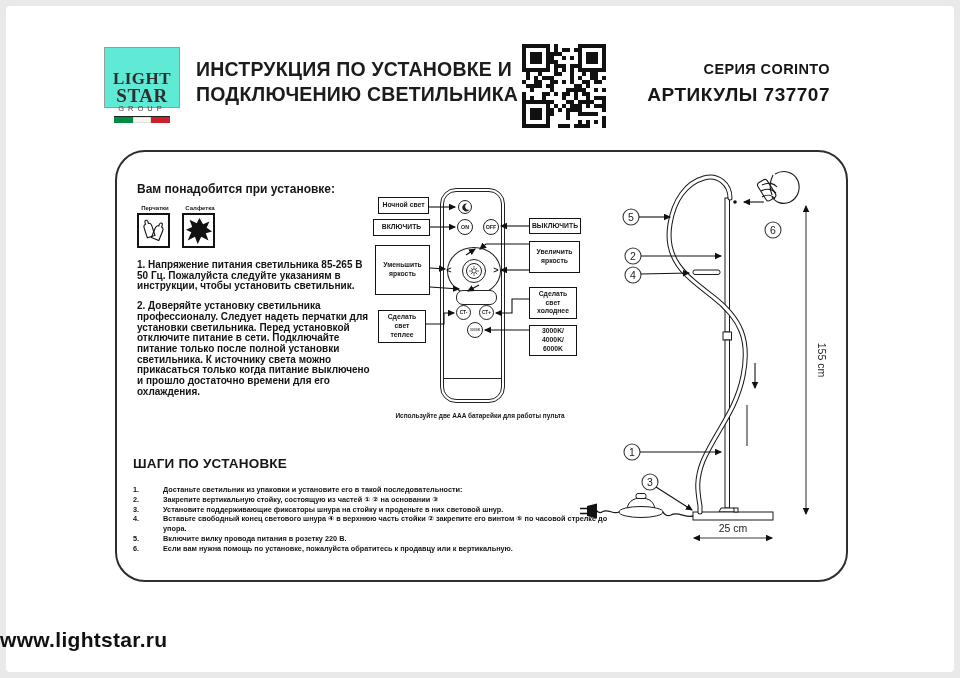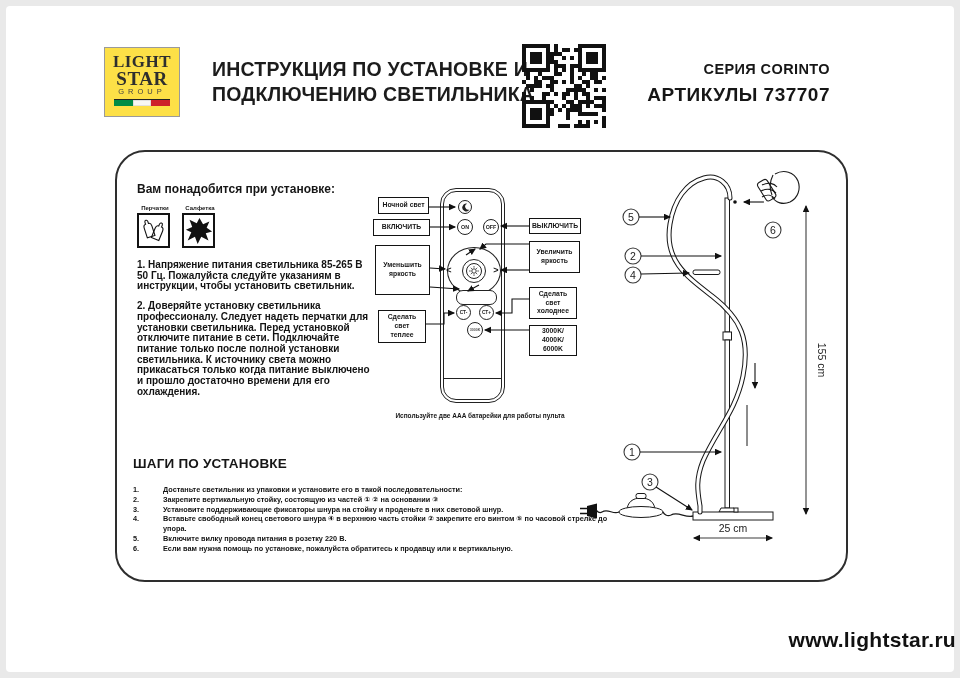--- a/index.html
+++ b/index.html
@@ -2,34 +2,34 @@
 <html><head>
 <meta charset="utf-8">
 <style>
   html,body{margin:0;padding:0}
   body{background:#e7e7e7;font-family:"Liberation Sans","DejaVu Sans",sans-serif;color:#161616}
   .canvas{position:relative;width:960px;height:678px;overflow:hidden;background:#e9e9e9}
   .page{position:absolute;inset:6px;background:#fff;border-radius:4px}
   .abs{position:absolute}
 
   
-  .logo{left:104px;top:47px;width:76px;height:70px;border:1px solid #9a9a9a;box-sizing:border-box;
-        text-align:center;padding-top:5px;background:#fde047}
+  .logo{left:104px;top:47px;width:76px;height:61px;border:1px solid #9a9a9a;box-sizing:border-box;
+        text-align:center;padding-top:22px;background:#5eead4}
   .logo .l1,.logo .l2{font-family:"Liberation Serif","DejaVu Serif",serif;font-weight:700;color:#2e2e2e;
         line-height:17px;letter-spacing:.5px}
   .logo .l1{font-size:17px}
   .logo .l2{font-size:19px}
   .logo .l3{font-size:7.5px;letter-spacing:4px;color:#444;margin-top:0}
   .flag{display:flex;height:6px;margin:3px 9px 0;border-top:1.5px solid #222}
   .flag i{flex:1}
   .flag .g{background:#008C45}
   .flag .w{background:#f7f7f2;box-shadow:inset 0 0 0 .5px #ccc}
   .flag .r{background:#CD212A}
 
-  .title{left:212px;top:57px;font-size:19.5px;font-weight:700;line-height:24.5px;letter-spacing:.2px;color:#1c1c1c}
+  .title{left:196px;top:57px;font-size:19.5px;font-weight:700;line-height:24.5px;letter-spacing:.2px;color:#1c1c1c}
   .qr{left:520px;top:42px;width:88px;height:88px}
   .series-block{left:630px;top:61px;width:200px;text-align:right}
   .series{font-size:14.5px;font-weight:700;letter-spacing:.4px}
   .articles{font-size:19px;font-weight:700;margin-top:7px;letter-spacing:.5px}
 
   
   .mainbox{left:115px;top:150px;width:729px;height:428px;border:2px solid #2e2e2e;border-radius:30px;background:#fff}
 
   
   .req{left:137px;top:182px;width:233px}
@@ -66,21 +66,21 @@
   
   .lamp{left:578px;top:160px;width:262px;height:402px}
 
   
   .steps{left:133px;top:456px;width:480px}
   .steps h2{font-size:13.5px;font-weight:600;margin:0 0 14px;letter-spacing:.2px}
   .steps .row{display:flex;font-size:7.3px;font-weight:700;line-height:9.8px;color:#131313}
   .steps .num{width:30px;flex:none}
   .steps .txt{flex:1}
 
-  .footer{left:0;right:4px;top:628px;text-align:right;font-size:21px;font-weight:700;letter-spacing:.3px;color:#111}
+  .footer{left:0;right:4px;top:628px;text-align:left;font-size:21px;font-weight:700;letter-spacing:.3px;color:#111}
 
   svg text{font-family:"Liberation Sans","DejaVu Sans",sans-serif}
 </style>
 </head>
 <body>
 
 <div class="canvas">
   <div class="page"></div>
 
   <div class="abs logo">

